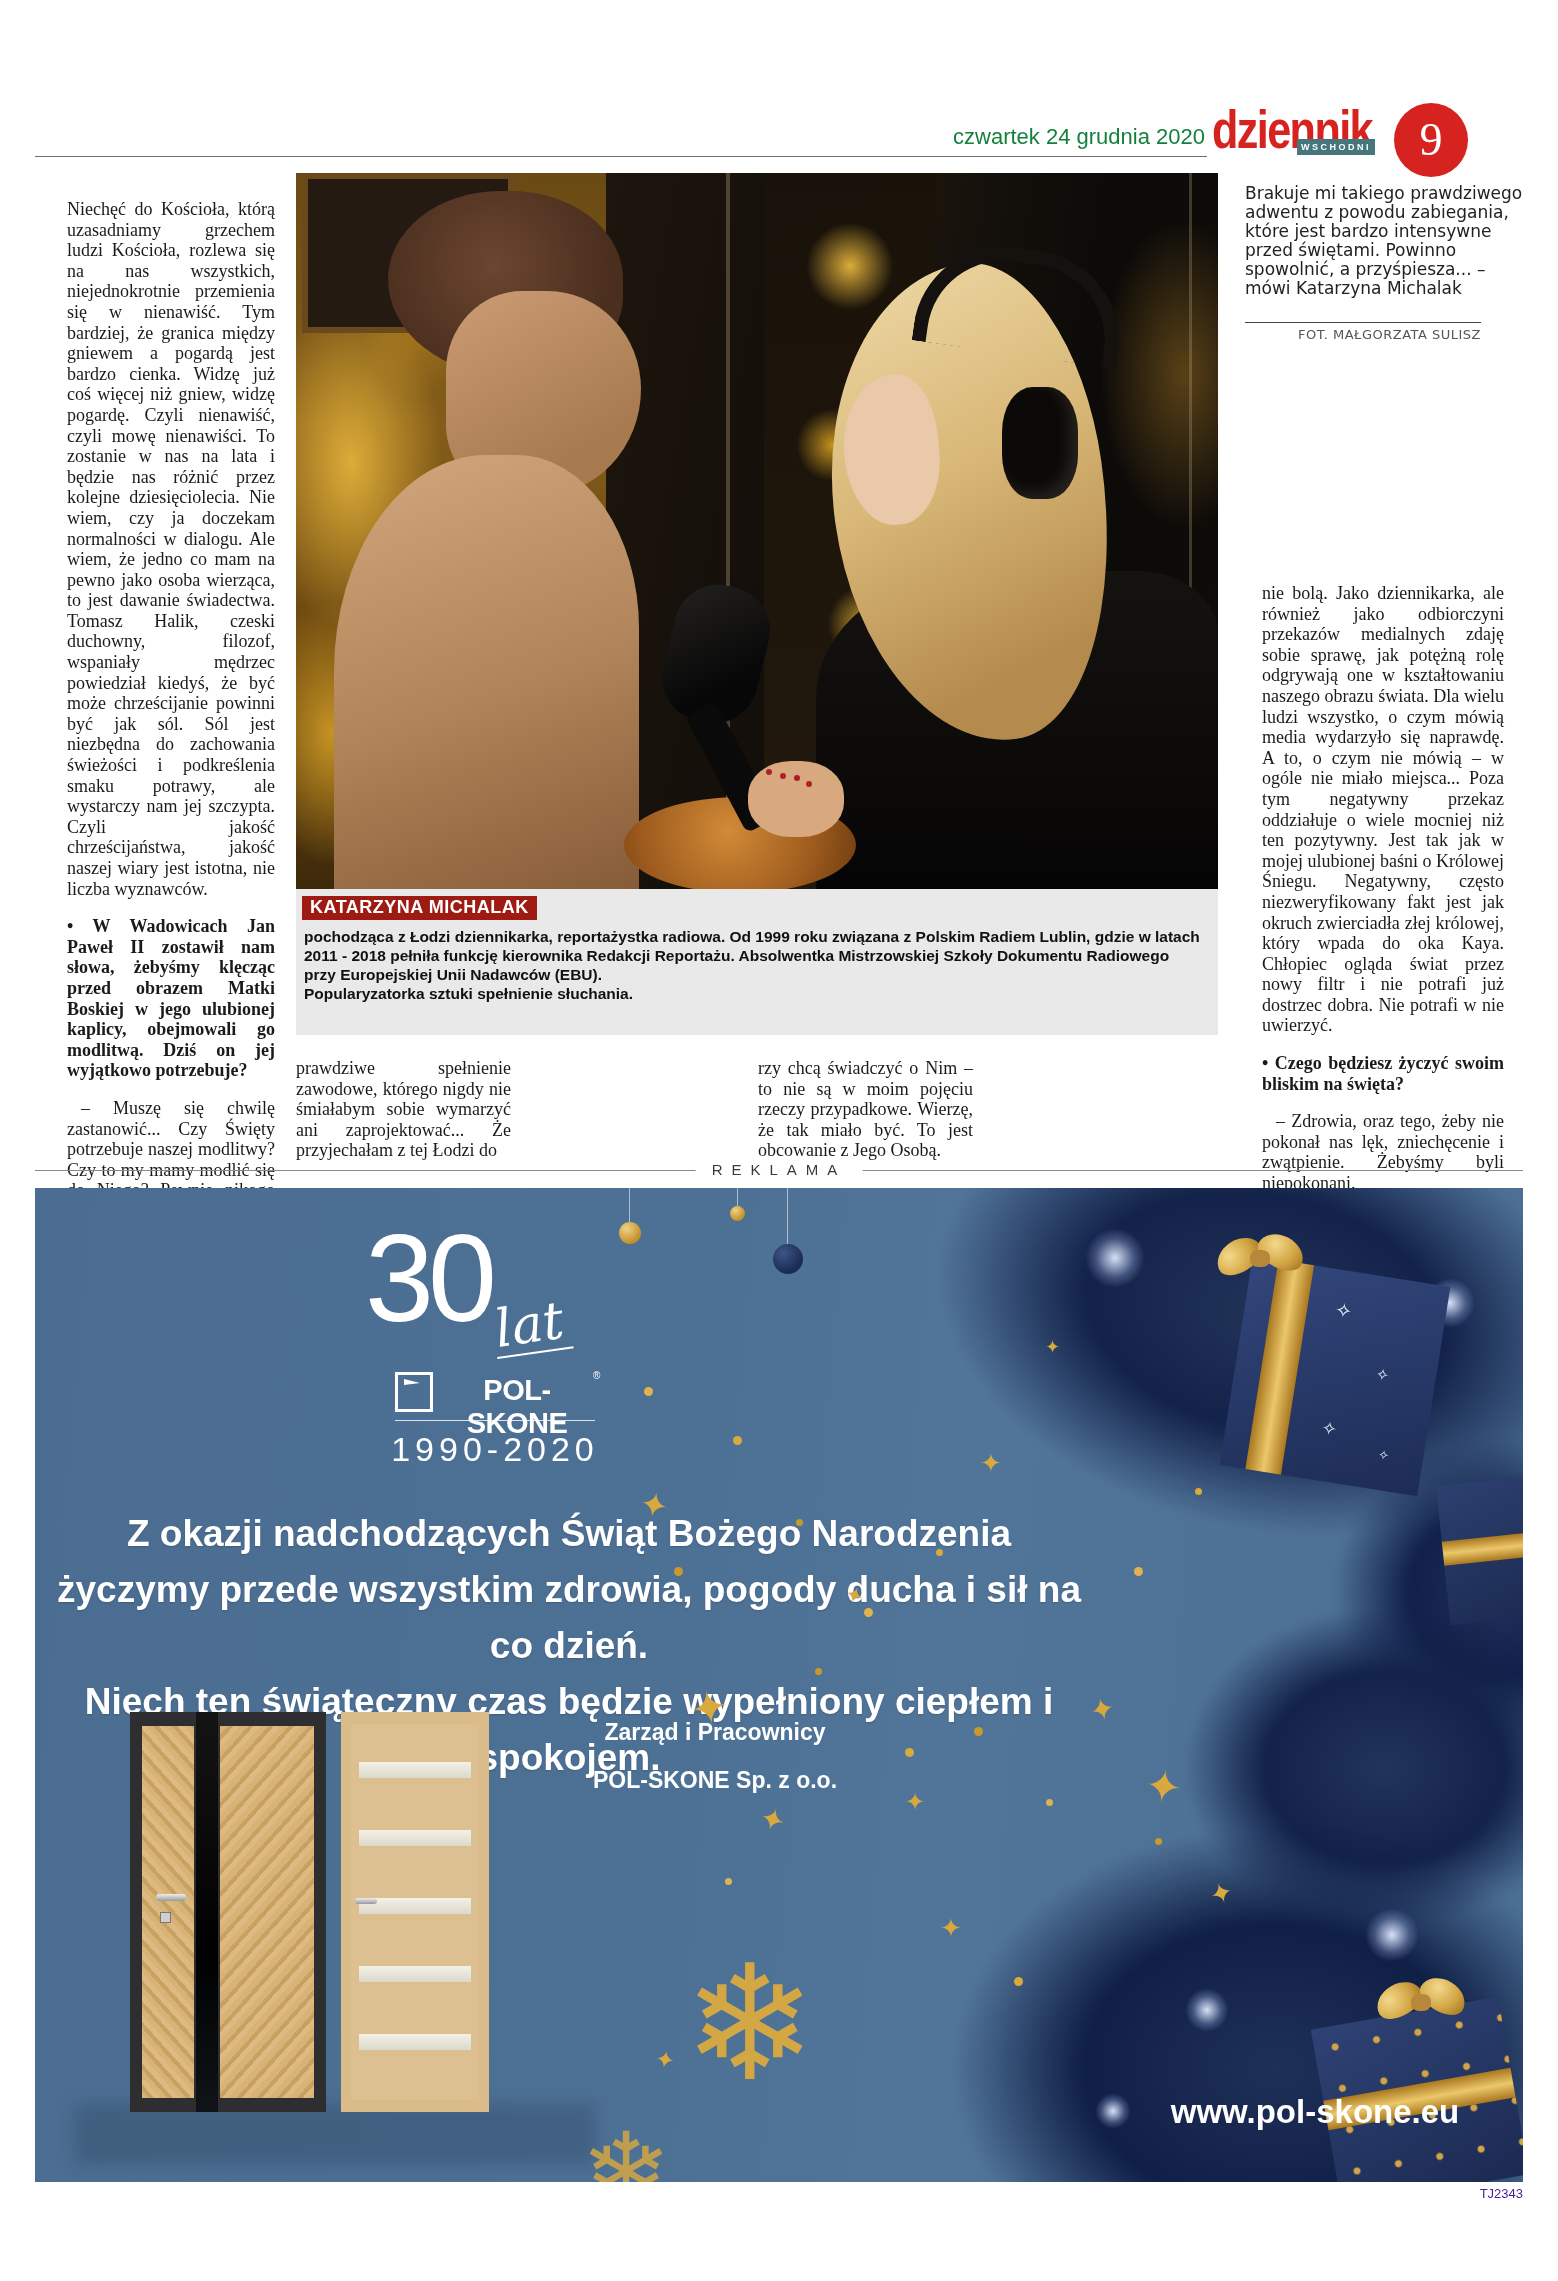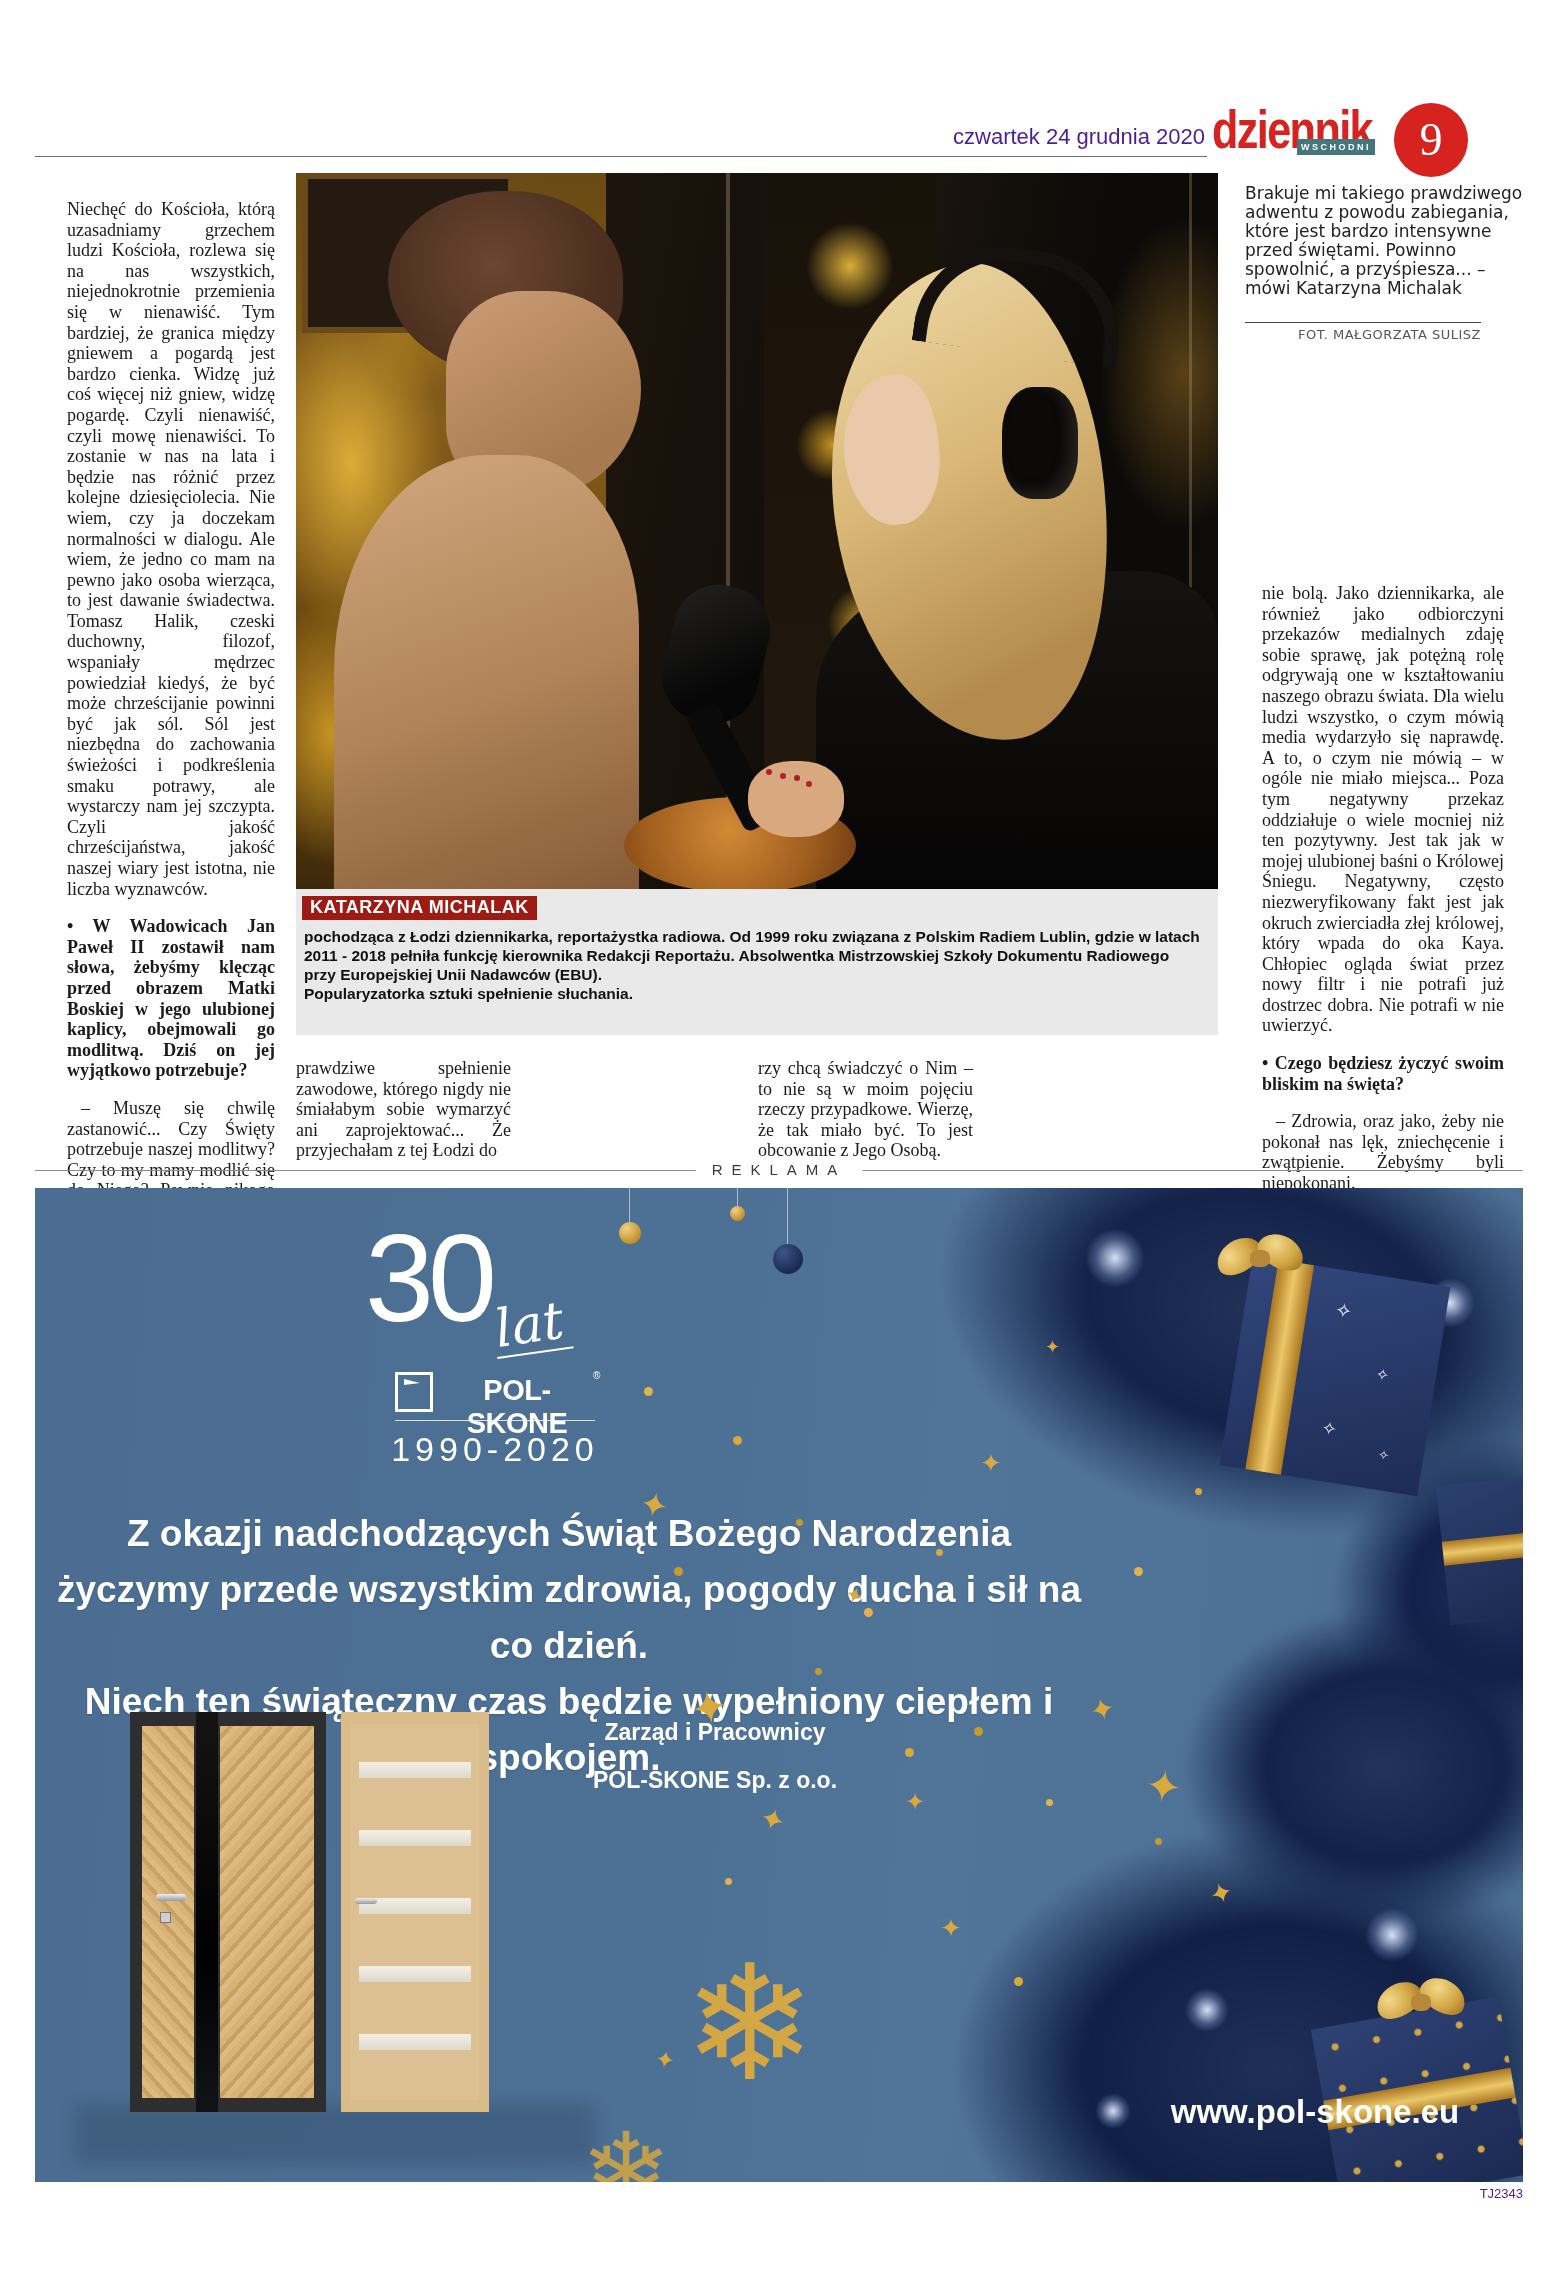--- a/index.html
+++ b/index.html
@@ -1,21 +1,21 @@
 <!DOCTYPE html>
 <html><head>
 <meta charset="utf-8">
 <style>
   html,body{margin:0;padding:0;background:#ffffff;}
   .page{position:relative;width:1558px;height:2281px;background:#fff;overflow:hidden;
         font-family:"Liberation Serif",serif;color:#1a1a1a;}
   
   .hdr-rule{position:absolute;left:35px;top:156px;width:1172px;height:0;border-top:1.5px solid #6e6e6e;}
   .hdr-date{position:absolute;top:124px;left:900px;width:305px;text-align:right;
-            font-family:"Liberation Sans",sans-serif;font-weight:300;font-size:22px;color:#4c1d95;}
+            font-family:"Liberation Sans",sans-serif;font-weight:300;font-size:22px;color:#15803d;}
   .logo{position:absolute;left:1212px;top:98px;font-family:"Liberation Sans",sans-serif;
         font-weight:800;font-size:54px;color:#d6231f;letter-spacing:-2px;
         transform:scaleX(.8);transform-origin:left top;}
   .logo-sub{position:absolute;left:1297px;top:139px;width:78px;height:16px;background:#44767c;
             color:#fff;font-family:"Liberation Sans",sans-serif;font-size:9px;letter-spacing:2.5px;
             text-align:center;line-height:16px;font-weight:700;}
   .pageno{position:absolute;left:1394px;top:103px;width:74px;height:74px;border-radius:50%;
           background:#d6231f;color:#fff;text-align:center;line-height:74px;
           font-family:"Liberation Serif",serif;font-size:46px;}
   
@@ -210,21 +210,21 @@
     <div class="ph-nails"></div>
   </div>
 
   <div class="quote">Brakuje mi takiego prawdziwego adwentu z powodu zabiegania, które jest bardzo intensywne przed świętami. Powinno spowolnić, a przyśpiesza... – mówi Katarzyna Michalak</div>
   <div class="quote-rule"></div>
   <div class="photo-credit">FOT. MAŁGORZATA SULISZ</div>
 
   <div class="col rightcol">
     <p class="nofirst">nie bolą. Jako dziennikarka, ale również jako odbiorczyni przekazów medialnych zdaję sobie sprawę, jak potężną rolę odgrywają one w kształtowaniu naszego obrazu świata. Dla wielu ludzi wszystko, o czym mówią media wydarzyło się naprawdę. A to, o czym nie mówią – w ogóle nie miało miejsca... Poza tym negatywny przekaz oddziałuje o wiele mocniej niż ten pozytywny. Jest tak jak w mojej ulubionej baśni o Królowej Śniegu. Negatywny, często niezweryfikowany fakt jest jak okruch zwierciadła złej królowej, który wpada do oka Kaya. Chłopiec ogląda świat przez nowy filtr i nie potrafi już dostrzec dobra. Nie potrafi w nie uwierzyć.</p>
     <p class="q">• Czego będziesz życzyć swoim bliskim na święta?</p>
-    <p>– Zdrowia, oraz jako, żeby nie pokonał nas lęk, zniechęcenie i zwątpienie. Żebyśmy byli niepokonani.</p>
+    <p>– Zdrowia, oraz tego, żeby nie pokonał nas lęk, zniechęcenie i zwątpienie. Żebyśmy byli niepokonani.</p>
   </div>
 
   <div class="caption">
     <div class="cap-label">KATARZYNA MICHALAK</div>
     <div class="cap-text">
       <p>pochodząca z Łodzi dziennikarka, reportażystka radiowa. Od 1999 roku związana z Polskim Radiem Lublin, gdzie w latach 2011 - 2018 pełniła funkcję kierownika Redakcji Reportażu. Absolwentka Mistrzowskiej Szkoły Dokumentu Radiowego przy Europejskiej Unii Nadawców (EBU).</p>
       <p>Popularyzatorka sztuki spełnienie słuchania.</p>
     </div>
   </div>
 

